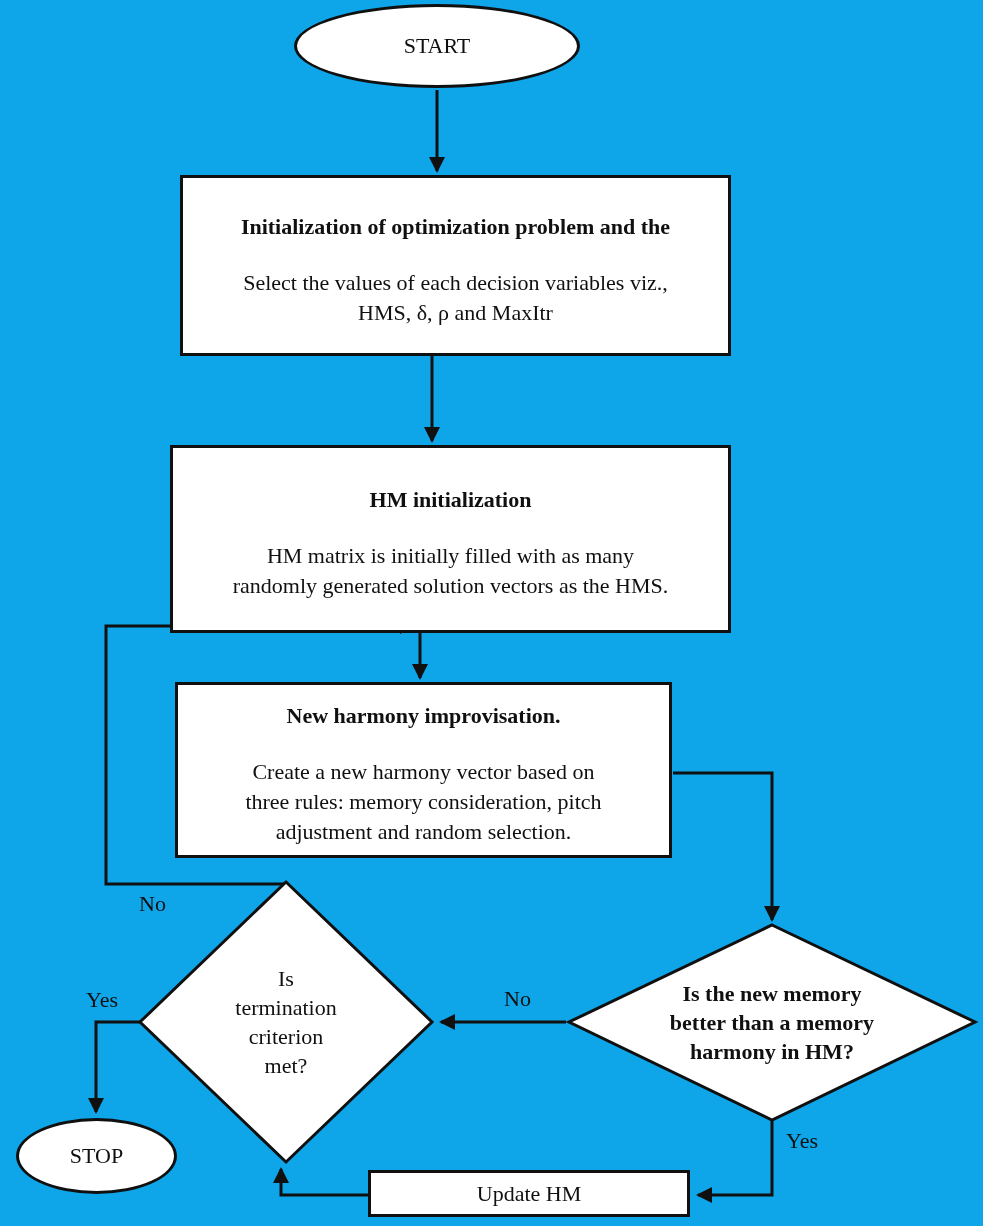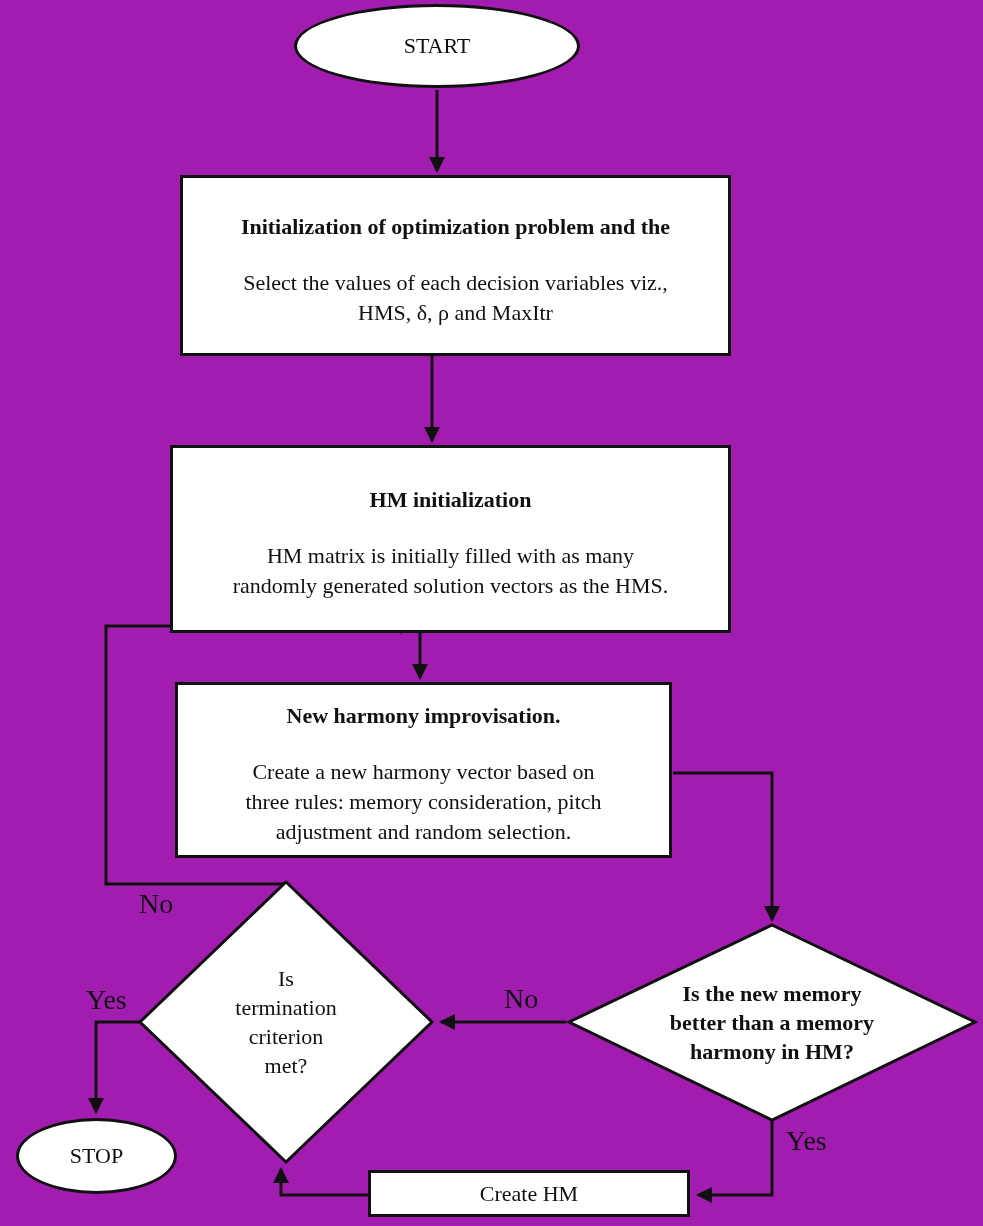--- a/index.html
+++ b/index.html
@@ -1,21 +1,21 @@
 <!DOCTYPE html>
 <html><head>
 <meta charset="utf-8">
 <style>
   * { margin:0; padding:0; box-sizing:border-box; }
   html, body { background:#ffffff; }
   .canvas {
     position:relative;
     width:983px;
     height:1226px;
-    background:#a21caf;
+    background:#0ea5e9;
     font-family:"Liberation Serif", serif;
     color:#101010;
     overflow:hidden;
   }
   .edges { position:absolute; left:0; top:0; }
   .node {
     position:absolute;
     border:3px solid #101010;
     background:#ffffff;
     display:flex;
@@ -37,21 +37,21 @@
     flex-direction:column;
     align-items:center;
     justify-content:center;
     text-align:center;
     font-size:22px;
     line-height:29px;
     background:transparent;
   }
   .elabel {
     position:absolute;
-    font-size:28px;
+    font-size:22px;
     line-height:26px;
   }
 </style>
 </head>
 <body>
 
 <div class="canvas">
 
   <svg class="edges" width="983" height="1226" viewBox="0 0 983 1226">
     <defs>
@@ -116,21 +116,21 @@
     <div class="line">met?</div>
   </div>
 
   <div class="dtext" style="left:602px; top:978px; width:340px; height:88px;font-weight:bold;">
     <div class="line">Is the new memory</div>
     <div class="line">better than a memory</div>
     <div class="line">harmony in HM?</div>
   </div>
 
   <div class="node" style="left:368px; top:1170px; width:322px; height:47px;">
-    <div class="line">Create HM</div>
+    <div class="line">Update HM</div>
   </div>
 
   <div class="node ellipse" style="left:16px; top:1118px; width:161px; height:76px;">
     <div class="line">STOP</div>
   </div>
 
   <div class="elabel" style="left:139px; top:891px;">No</div>
   <div class="elabel" style="left:86px; top:987px;">Yes</div>
   <div class="elabel" style="left:504px; top:986px;">No</div>
   <div class="elabel" style="left:786px; top:1128px;">Yes</div>

